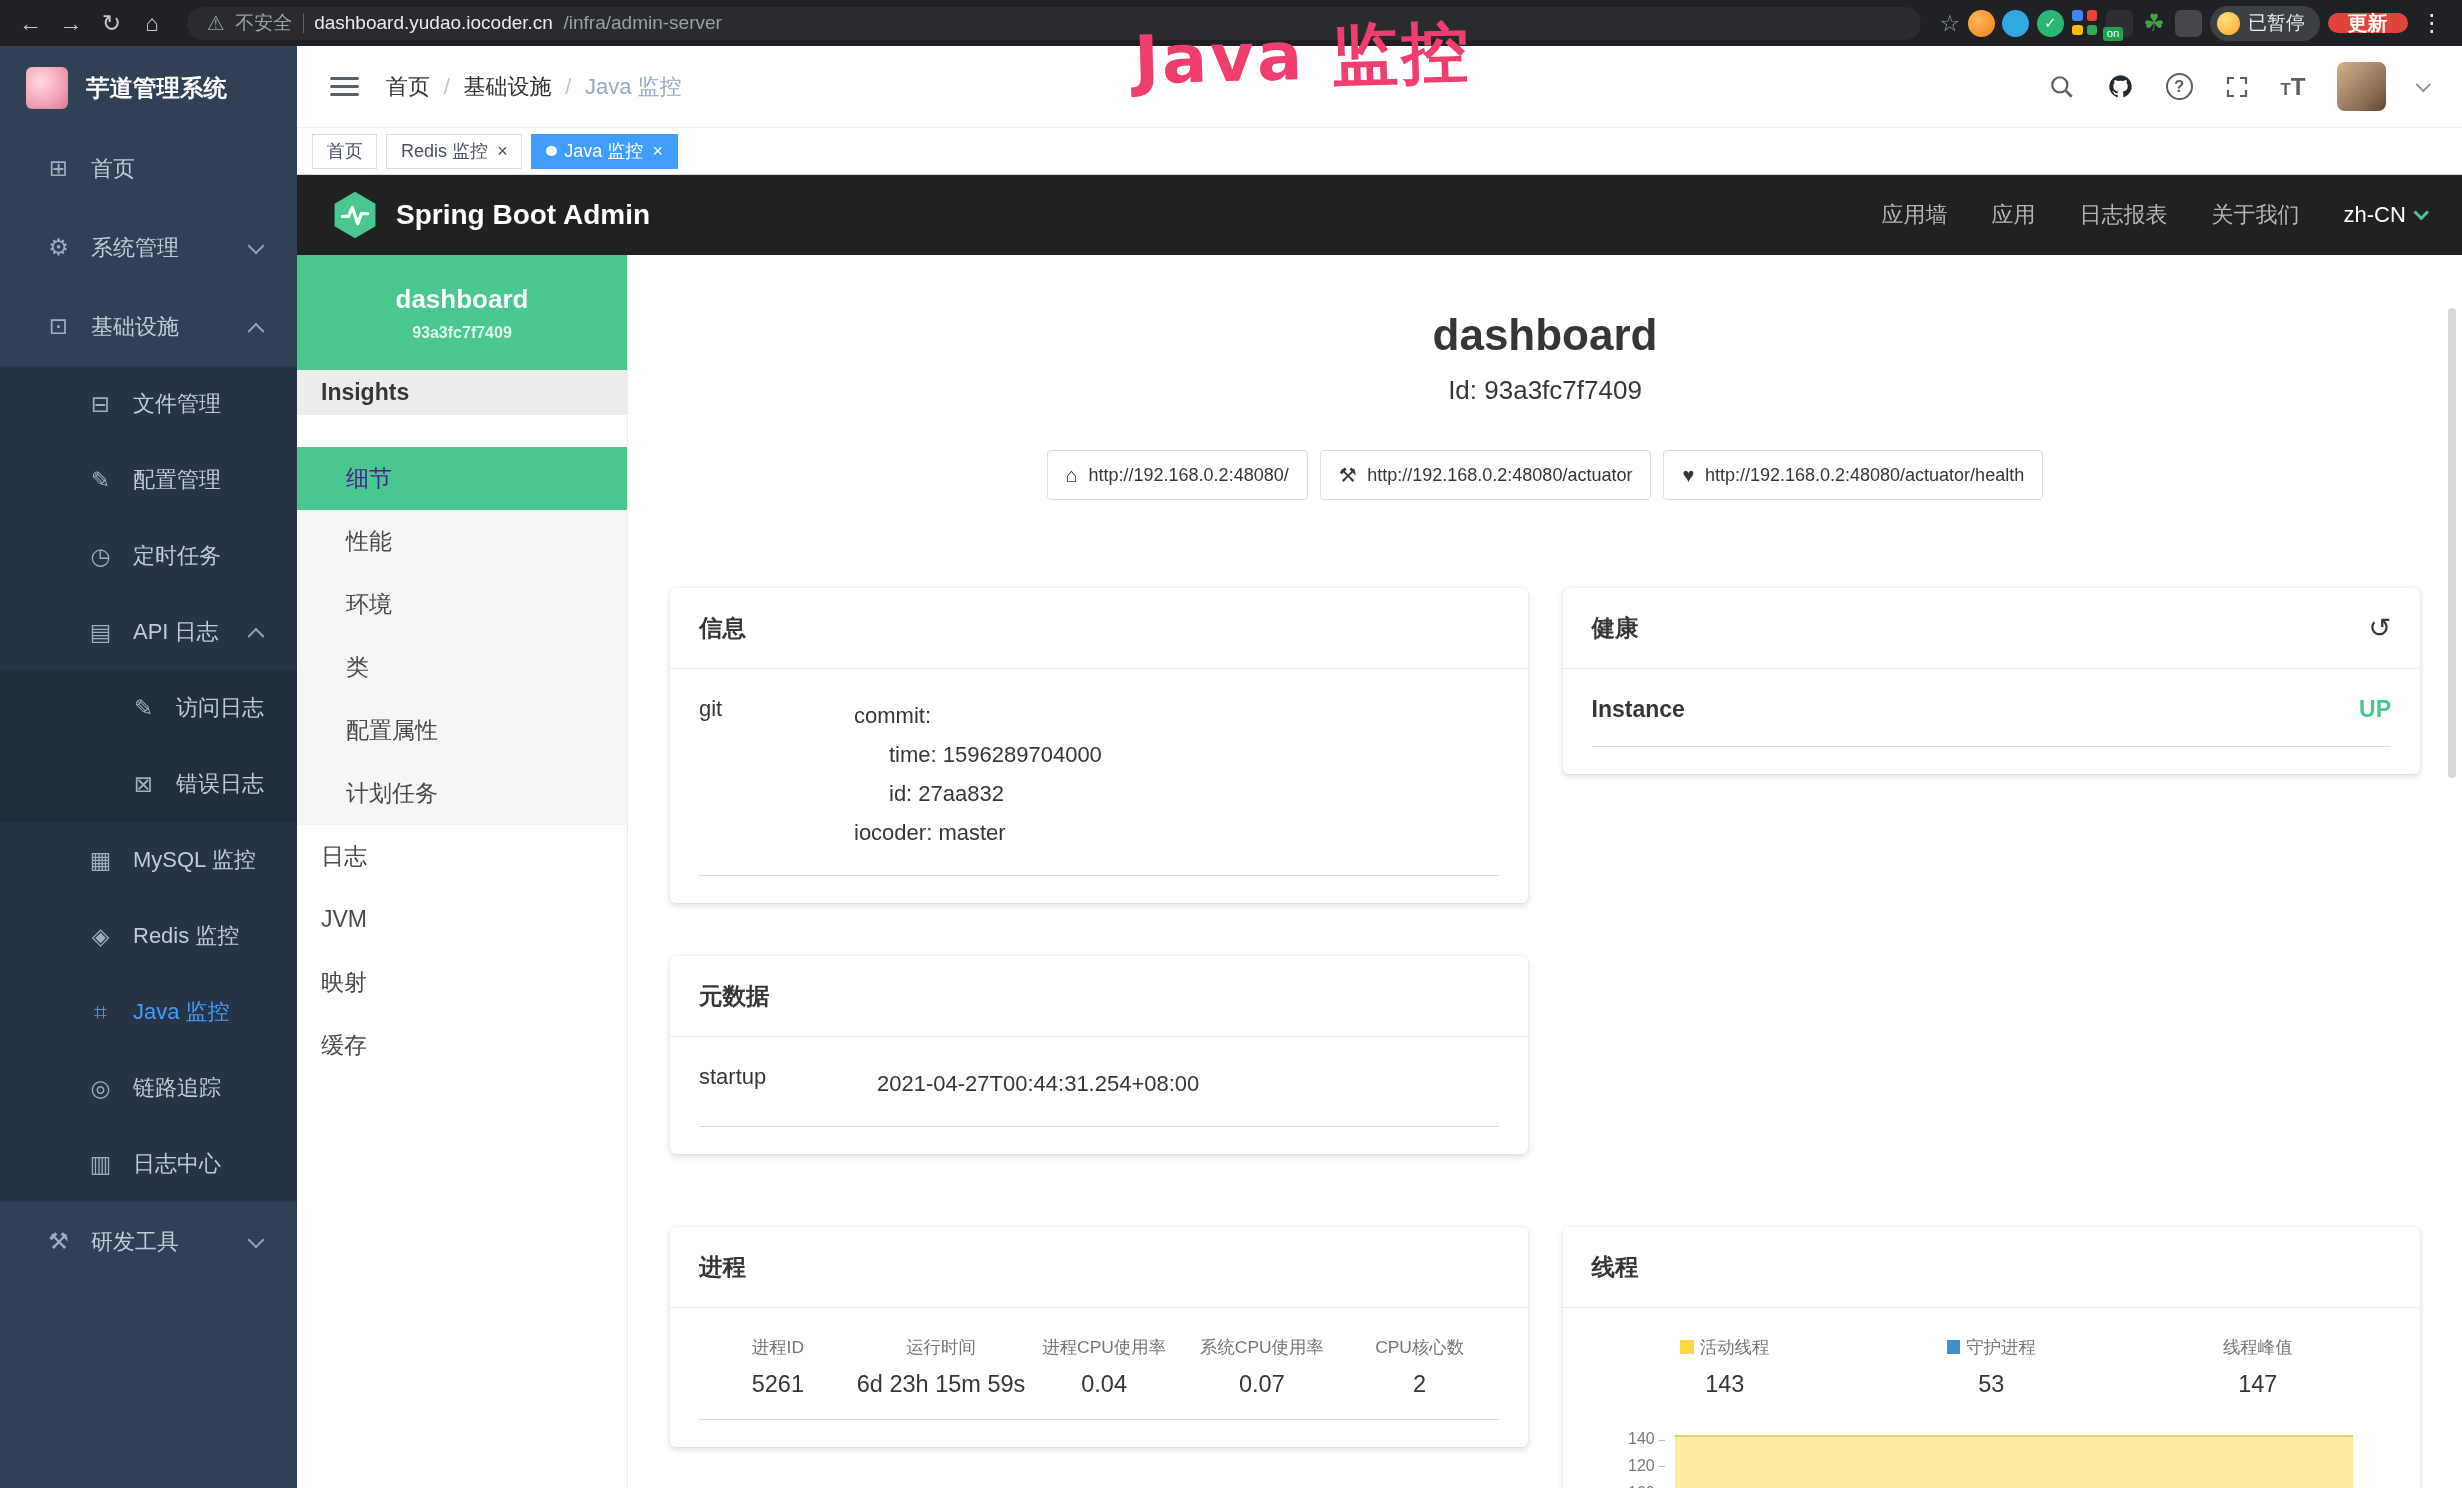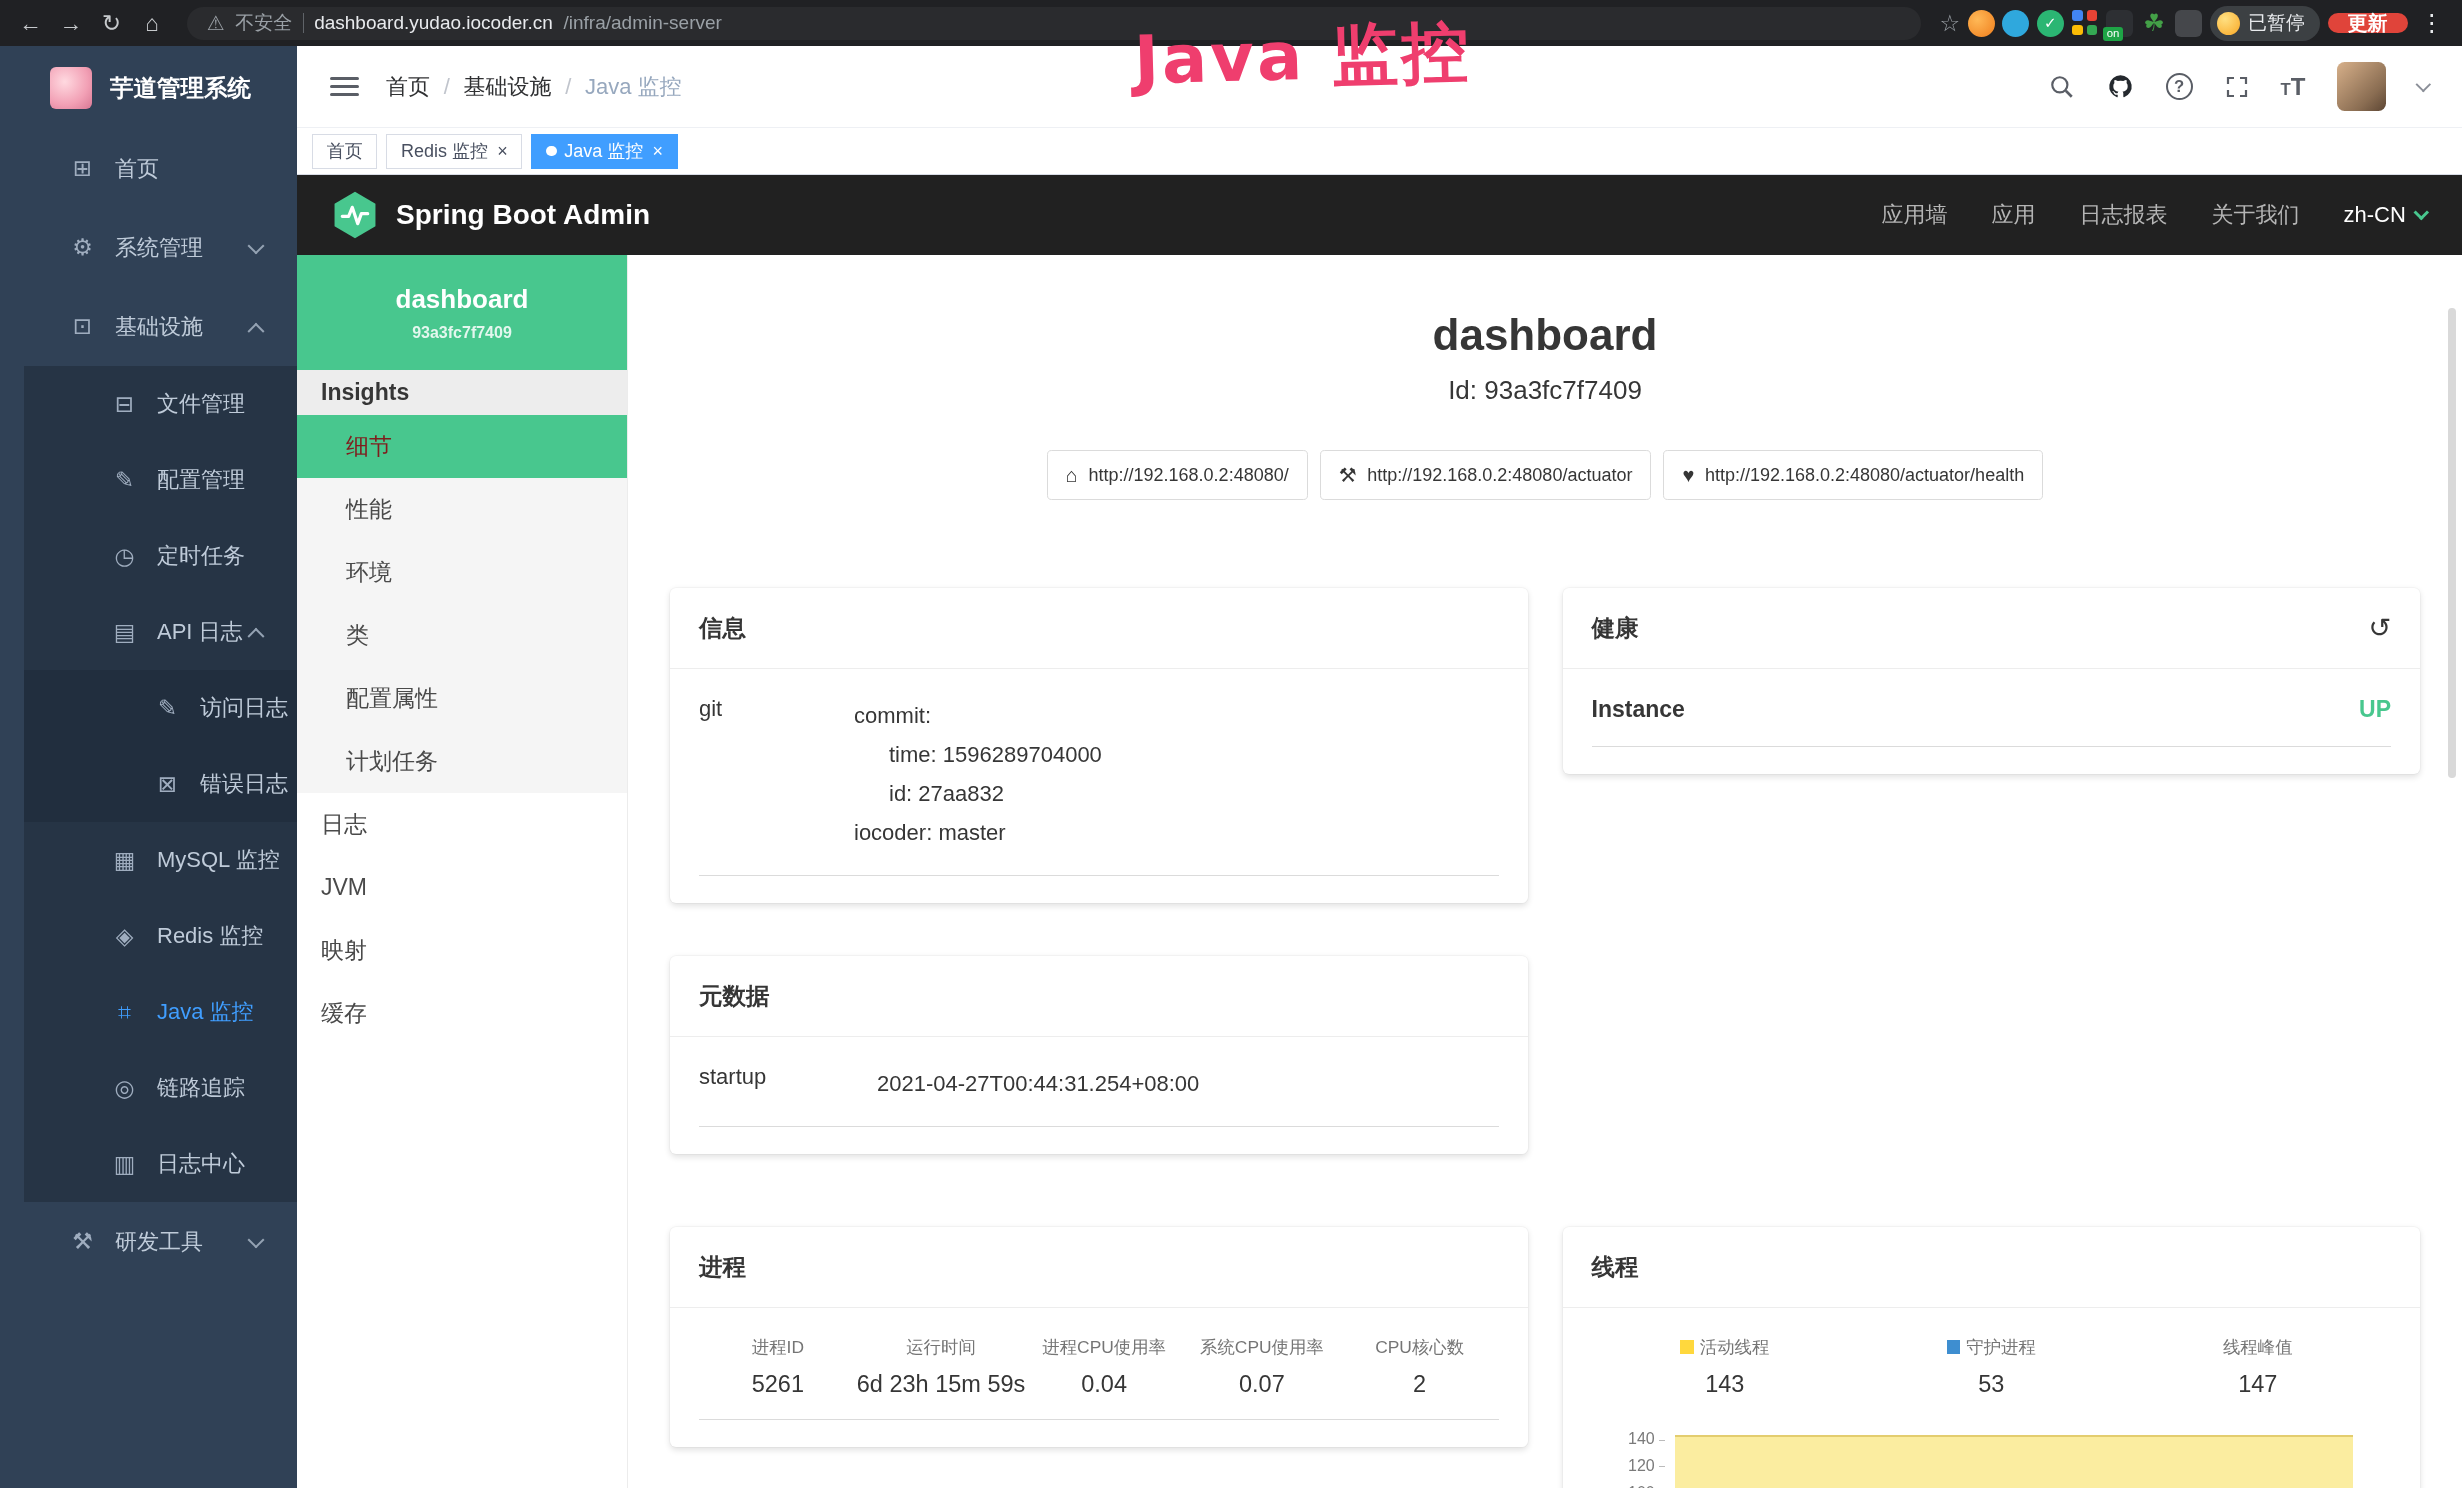--- a/index.html
+++ b/index.html
@@ -39,21 +39,21 @@
 
   
   .annotation { position:absolute; left:1134px; top:10.6px; z-index:99; color:#ef3e6e;
     font-size:67px; font-weight:800; letter-spacing:3px; transform:rotate(-1.5deg);
     font-family:"DejaVu Sans","Liberation Sans",sans-serif; }
 
   
   .workspace { height:1443px; display:flex; }
 
   
-  .yudao-sidebar { width:297px; flex-shrink:0; background:#304156; overflow:hidden;padding-left:24px; }
+  .yudao-sidebar { width:297px; flex-shrink:0; background:#304156; overflow:hidden; }
   .logo-row { height:83px; display:flex; align-items:center; gap:18px; padding-left:26px; }
   .logo-img { width:42px; height:42px; border-radius:6px;
     background:radial-gradient(circle at 35% 35%,#ffd9e0,#f2a0b5 60%,#d87793); }
   .logo-title { color:#fff; font-weight:700; font-size:23.5px; }
   .menu-item { height:79px; display:flex; align-items:center; gap:18px; padding-left:44px;
     font-size:22px; color:#bfcbd9; position:relative; }
   .menu-item .mi-icon { width:29px; text-align:center; font-size:23px; color:#9fadbf; }
   .menu-item.lv1 { height:76px; padding-left:86px; background:#263445; }
   .menu-item.lv2 { height:76px; padding-left:129px; background:#212e3e; }
   .menu-item.active, .menu-item.active .mi-icon { color:#409eff; }
@@ -106,21 +106,21 @@
   
   .instance-sidebar { width:331px; flex-shrink:0; background:#fff; border-right:0.8px solid #ececec; }
   .instance-head { height:115px; background:#48c78e; color:#fff; display:flex; flex-direction:column;
     align-items:center; justify-content:center; gap:9px; }
   .instance-head .app-name { font-size:26px; font-weight:700; }
   .instance-head .app-id { font-size:16px; color:rgba(255,255,255,.85);font-weight:bold; }
   .menu-label { height:45px; background:#ededed; display:flex; align-items:center; padding-left:24px;
     font-weight:700; font-size:23px; color:#363636; }
   .ins-item { height:63px; background:#f5f5f5; display:flex; align-items:center; padding-left:49px;
     font-size:23px; color:#4a4a4a; }
-  .ins-item.active { background:#48c78e; color:#7f1d1d; }
+  .ins-item.active { background:#48c78e; color:#4c1d95;margin-top:32px; }
   .root-item { height:63px; background:#fff; display:flex; align-items:center; padding-left:24px;
     font-size:23px; color:#4a4a4a; }
 
   
   .main-content { flex:1; overflow:hidden; position:relative; }
   .page-title { text-align:center; margin-top:55px; font-size:44px; font-weight:700; color:#363636; }
   .page-sub { text-align:center; margin-top:15px; font-size:26px; color:#363636; }
   .links-row { display:flex; justify-content:center; gap:12px; margin-top:44px; }
   .link-btn { display:flex; align-items:center; gap:10.6px; border:0.8px solid #dbdbdb; border-radius:4.6px;
     padding:12px 18px; font-size:18px; color:#363636; background:#fff; }

